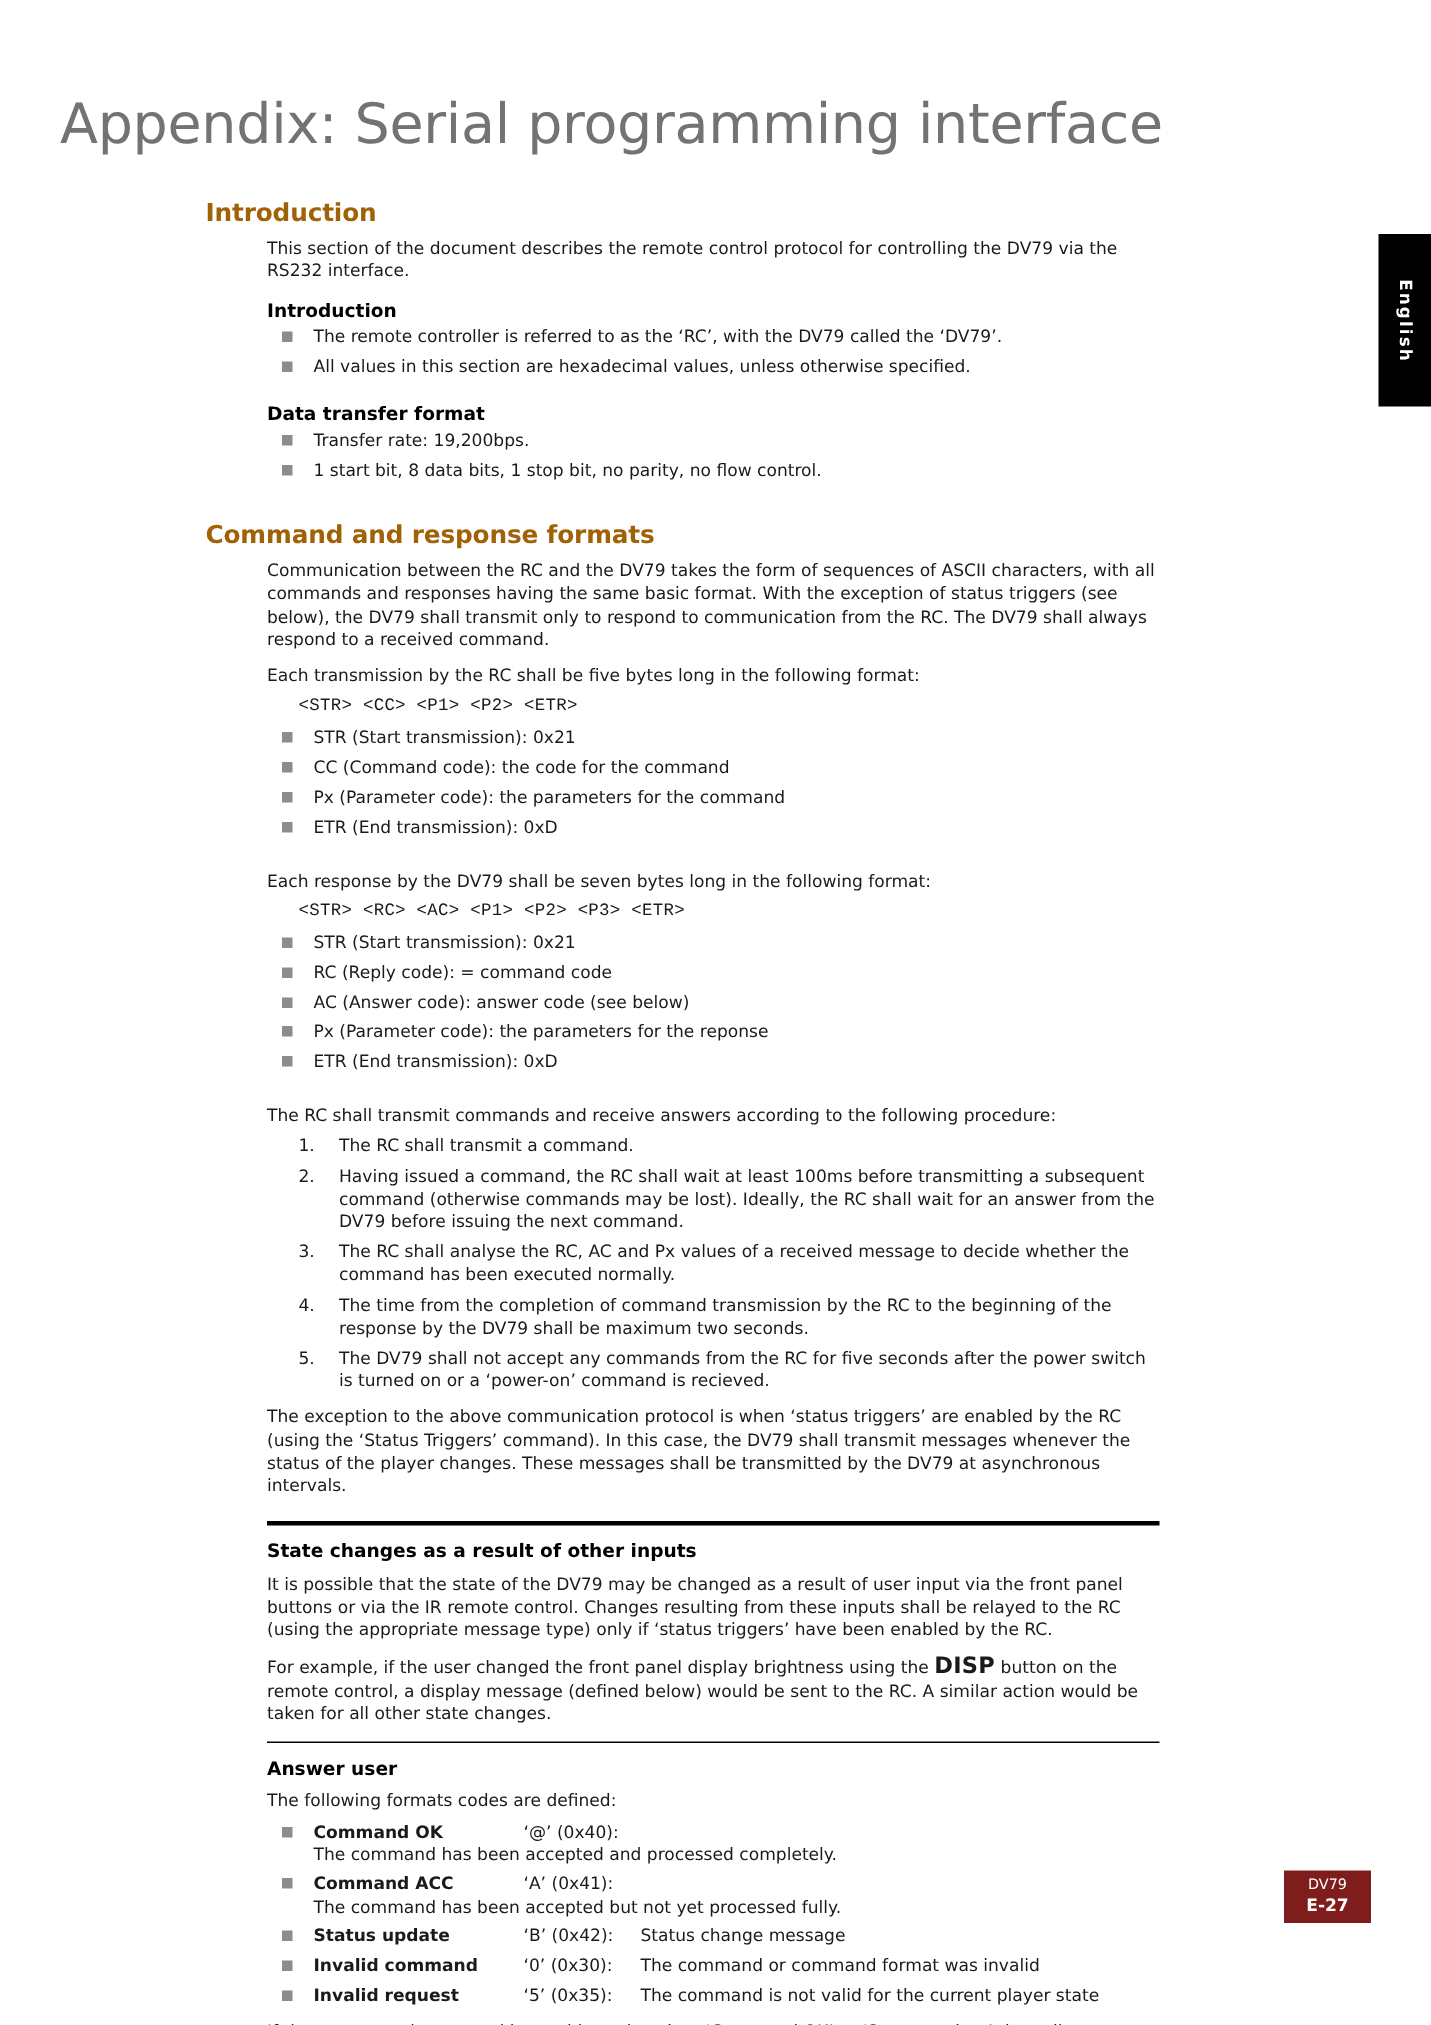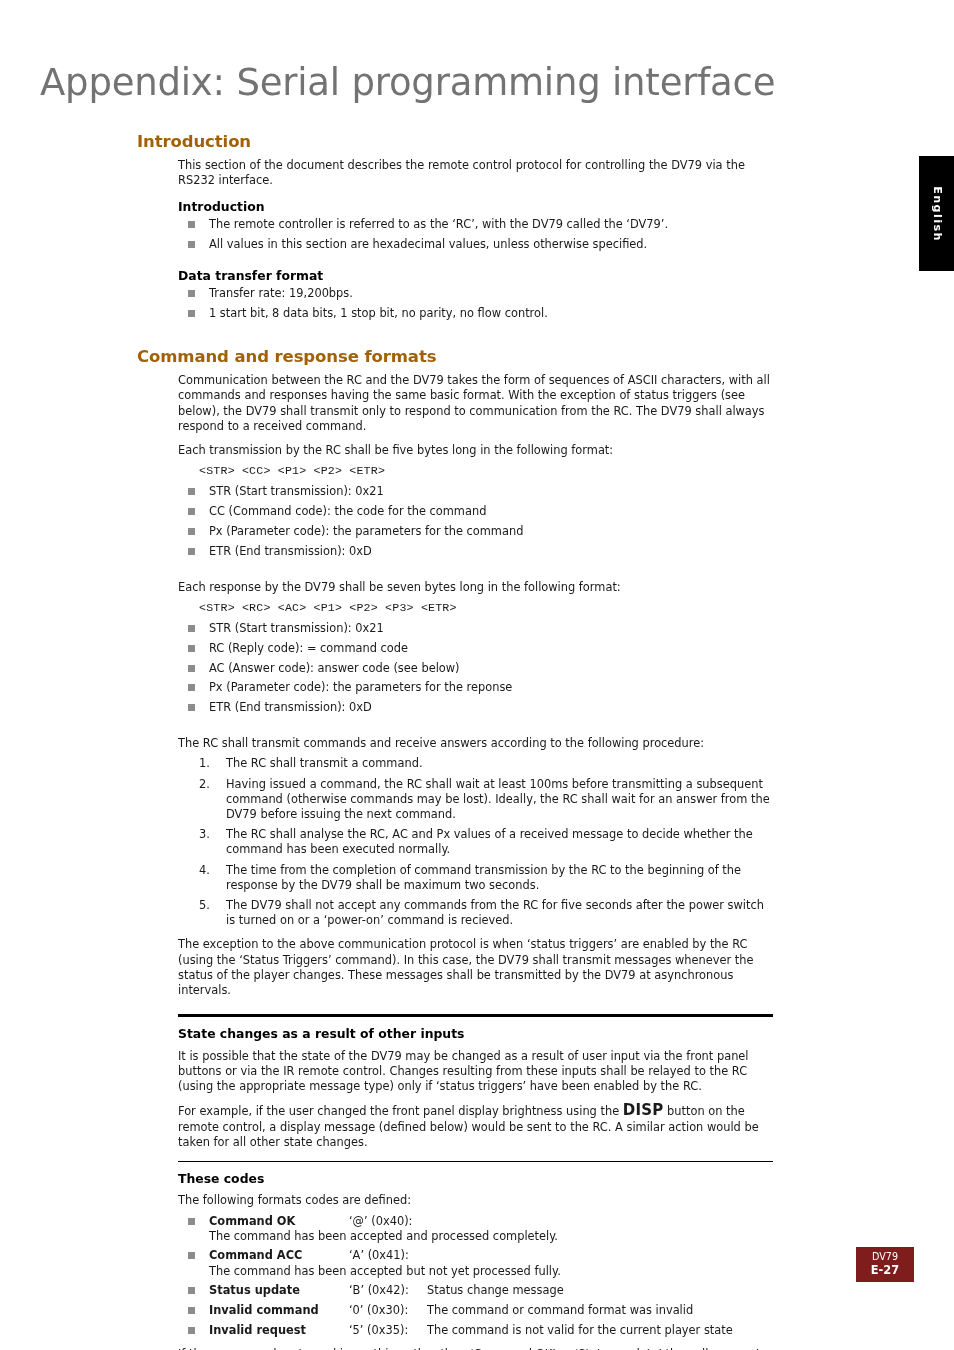--- a/index.html
+++ b/index.html
@@ -326,21 +326,21 @@
         <p class="para">It is possible that the state of the DV79 may be changed as a result of user input via the front panel buttons or via the IR remote control. Changes resulting from these inputs shall be relayed to the RC (using the appropriate message type) only if ‘status triggers’ have been enabled by the RC.</p>
         <p class="para"><span>For example, if the user changed the front panel display brightness using the </span><span class="disp-kw">DISP</span><span> button on the remote control, a display message (defined below) would be sent to the RC. A similar action would be taken for all other state changes.</span></p>
       </div>
     </section>
 
     <div class="spacer-sm"></div>
 
     <section>
       <div class="rule thin"></div>
       <div style="height:9px"></div>
-      <h2 class="sub ruled">These codes</h2>
+      <h2 class="sub ruled">Answer user</h2>
       <div style="height:4px"></div>
       <div class="body-block">
         <p class="para tight">The following formats codes are defined:</p>
 
         <ul class="codes">
           <li>
             <span class="bullet"></span>
             <span class="cname">Command OK</span><span class="cval">‘@’ (0x40):</span><span class="cdesc">The command has been accepted and processed completely.</span>
           </li>
           <li>

